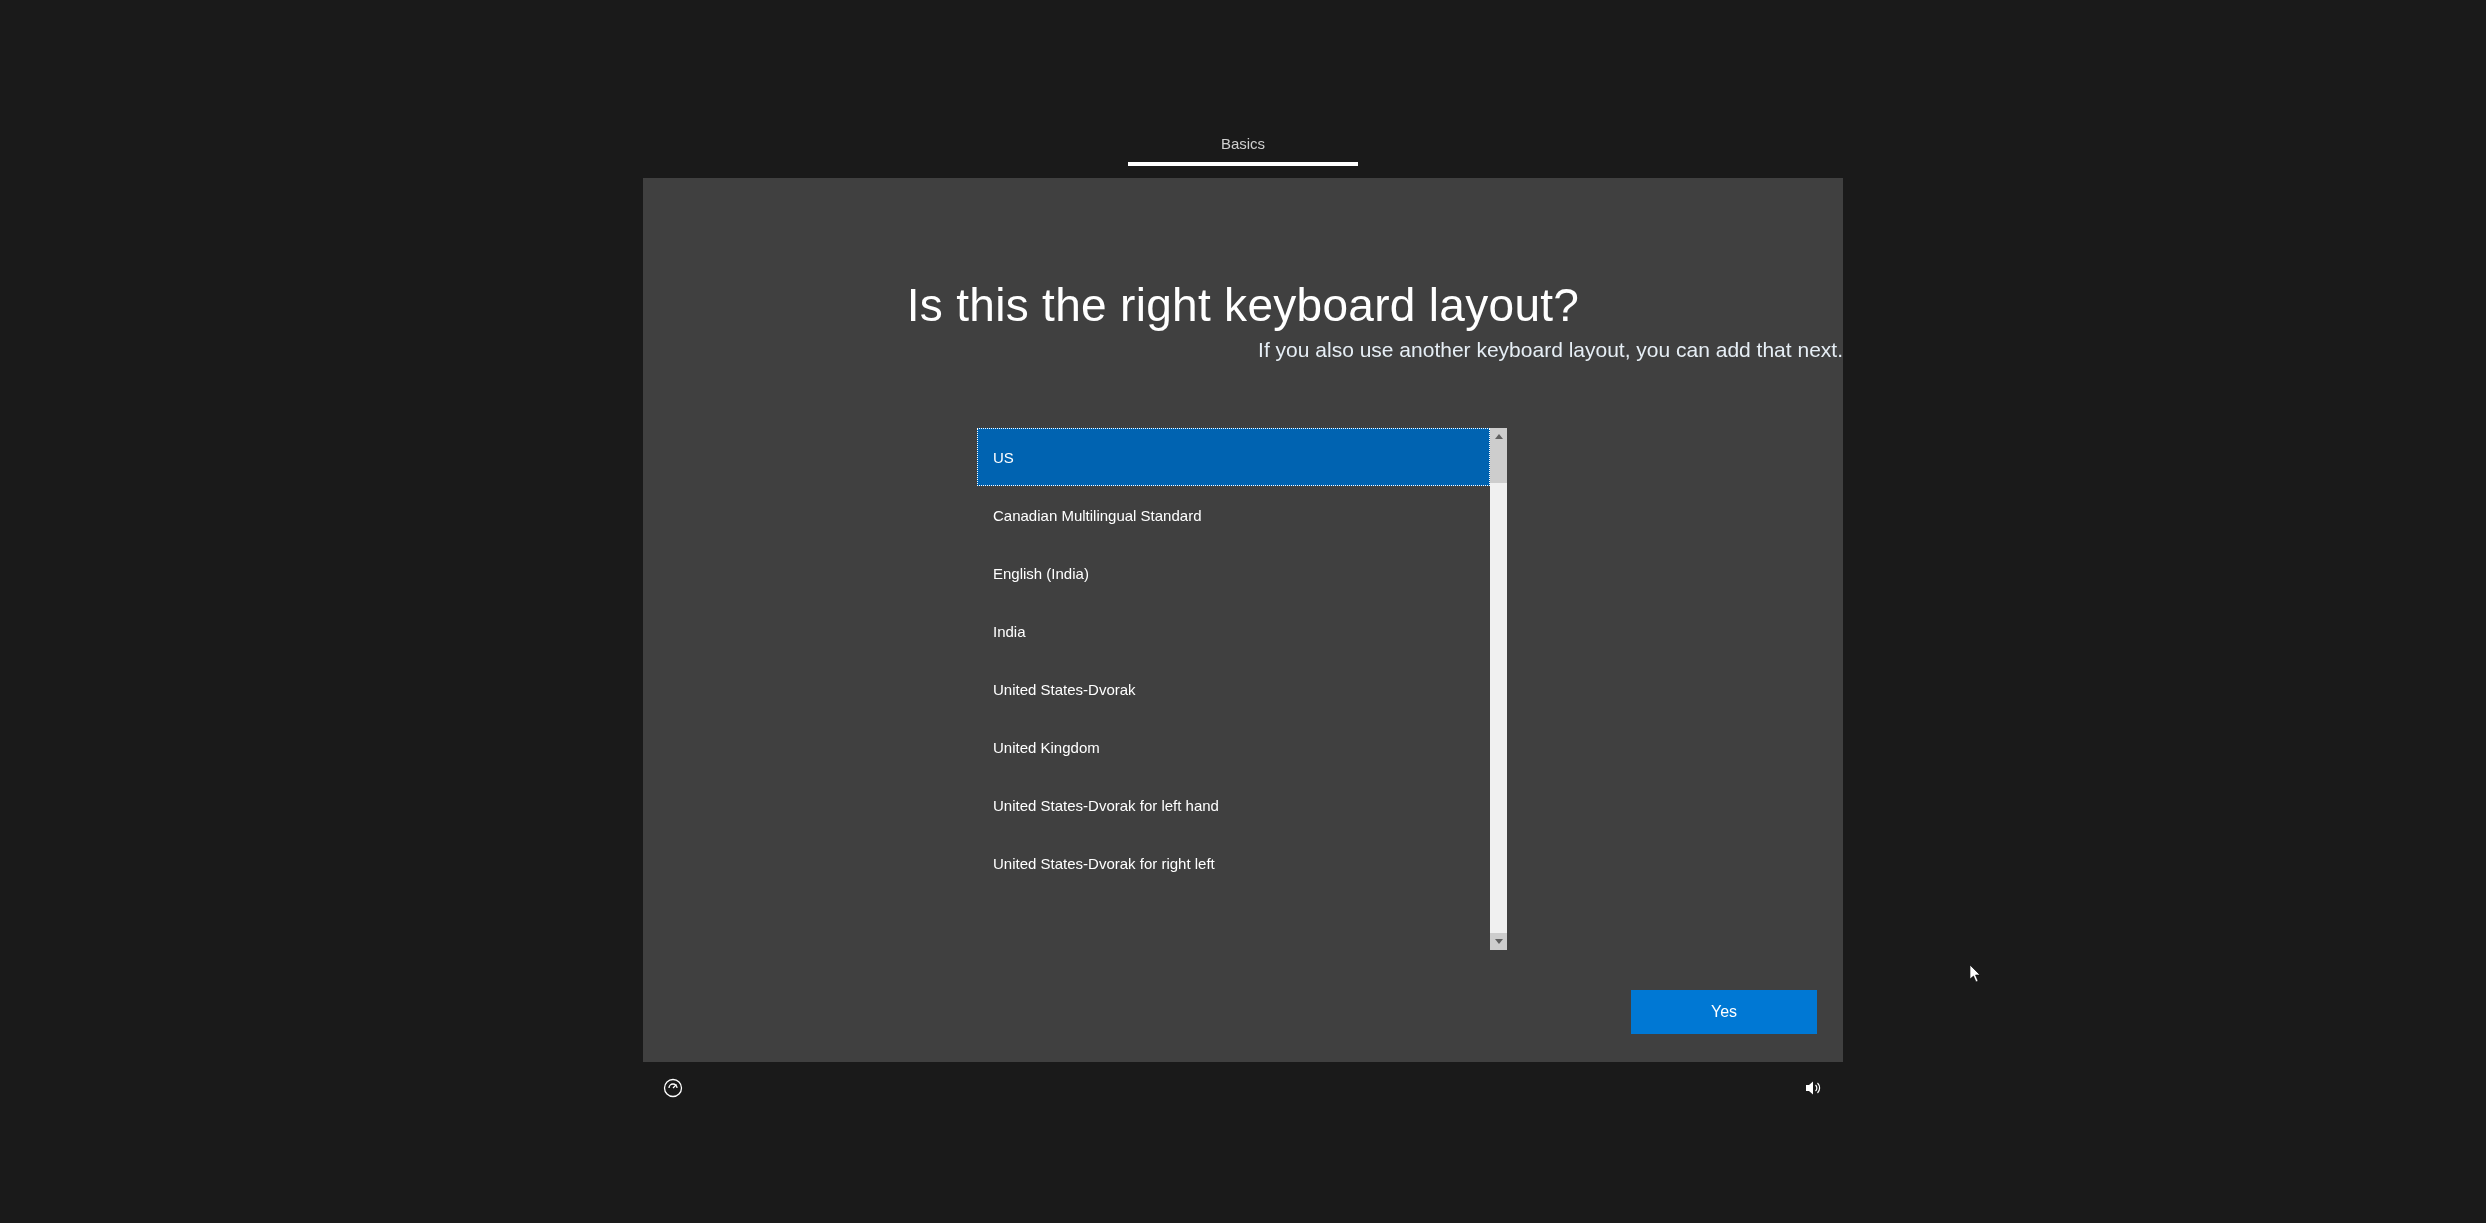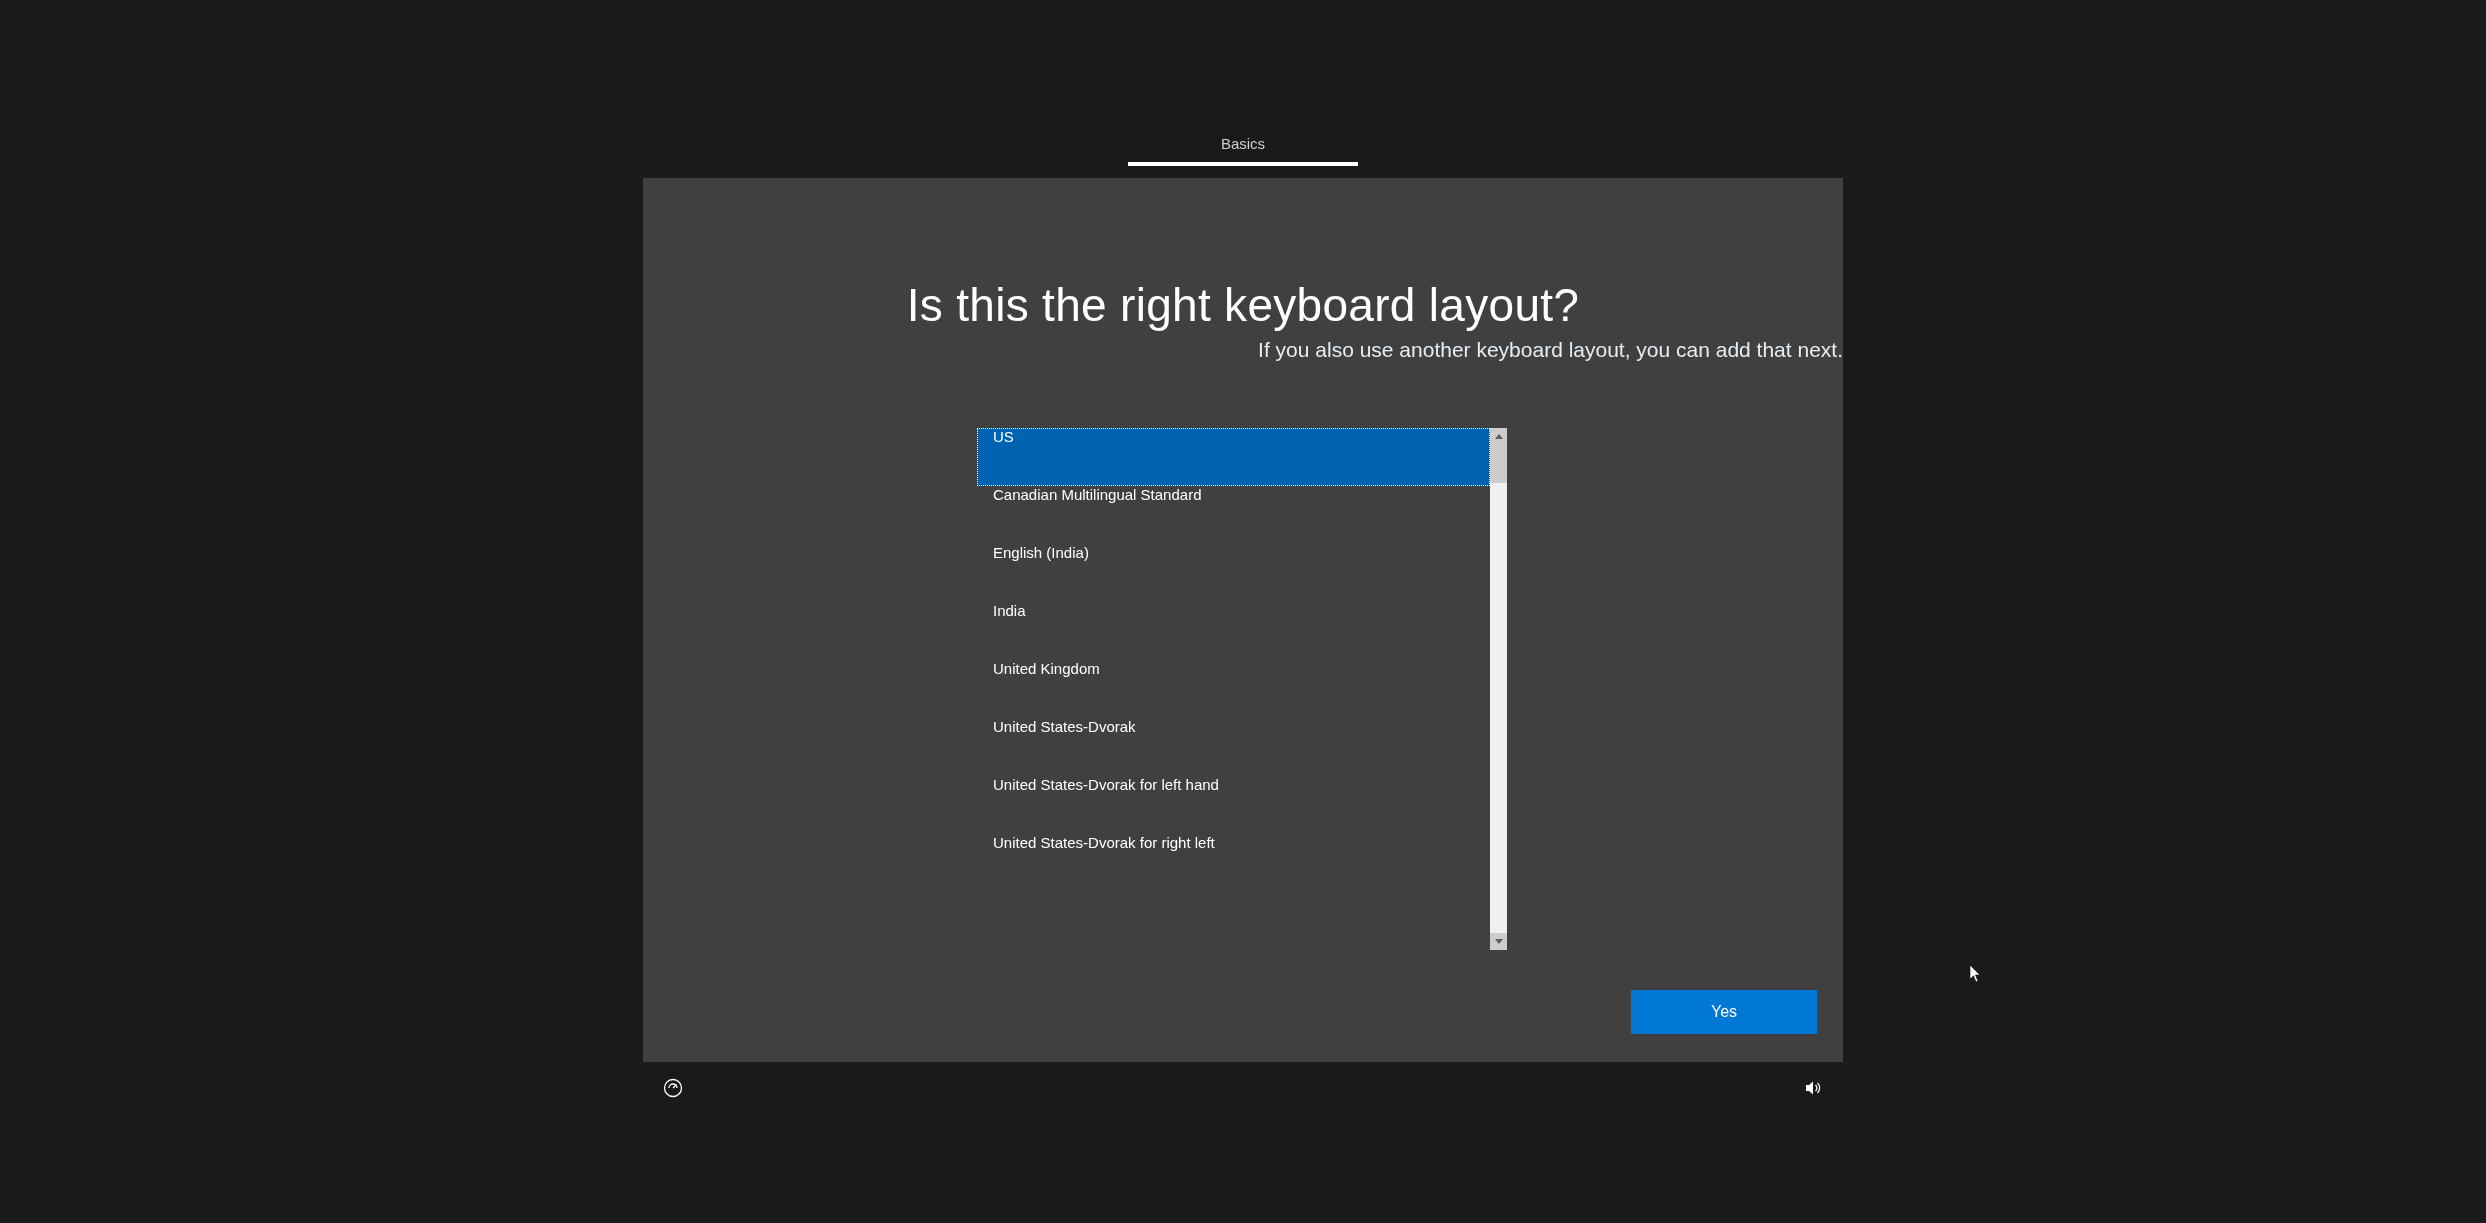--- a/index.html
+++ b/index.html
@@ -72,20 +72,21 @@
   height: 522px;
   display: flex;
 }
 .list {
   flex: 1;
   overflow: hidden;
 }
 .list-item {
   height: 58px;
   display: flex;
+  align-items: center;
   padding: 0 16px;
   font-size: 15px;
   color: #ffffff;
   cursor: pointer;
 }
 .list-item.selected {
   background: #0063b1;
   outline: 1px dotted #ffffff;
   outline-offset: -1px;
 }
@@ -186,24 +187,24 @@
           <div class="list-item">
             <span>Canadian Multilingual Standard</span>
           </div>
           <div class="list-item">
             <span>English (India)</span>
           </div>
           <div class="list-item">
             <span>India</span>
           </div>
           <div class="list-item">
+            <span>United States-Dvorak</span>
+          </div>
+          <div class="list-item">
             <span>United Kingdom</span>
-          </div>
-          <div class="list-item">
-            <span>United States-Dvorak</span>
           </div>
           <div class="list-item">
             <span>United States-Dvorak for left hand</span>
           </div>
           <div class="list-item">
             <span>United States-Dvorak for right left</span>
           </div>
         </div>
       <div class="scrollbar">
         <div class="scroll-arrow">

